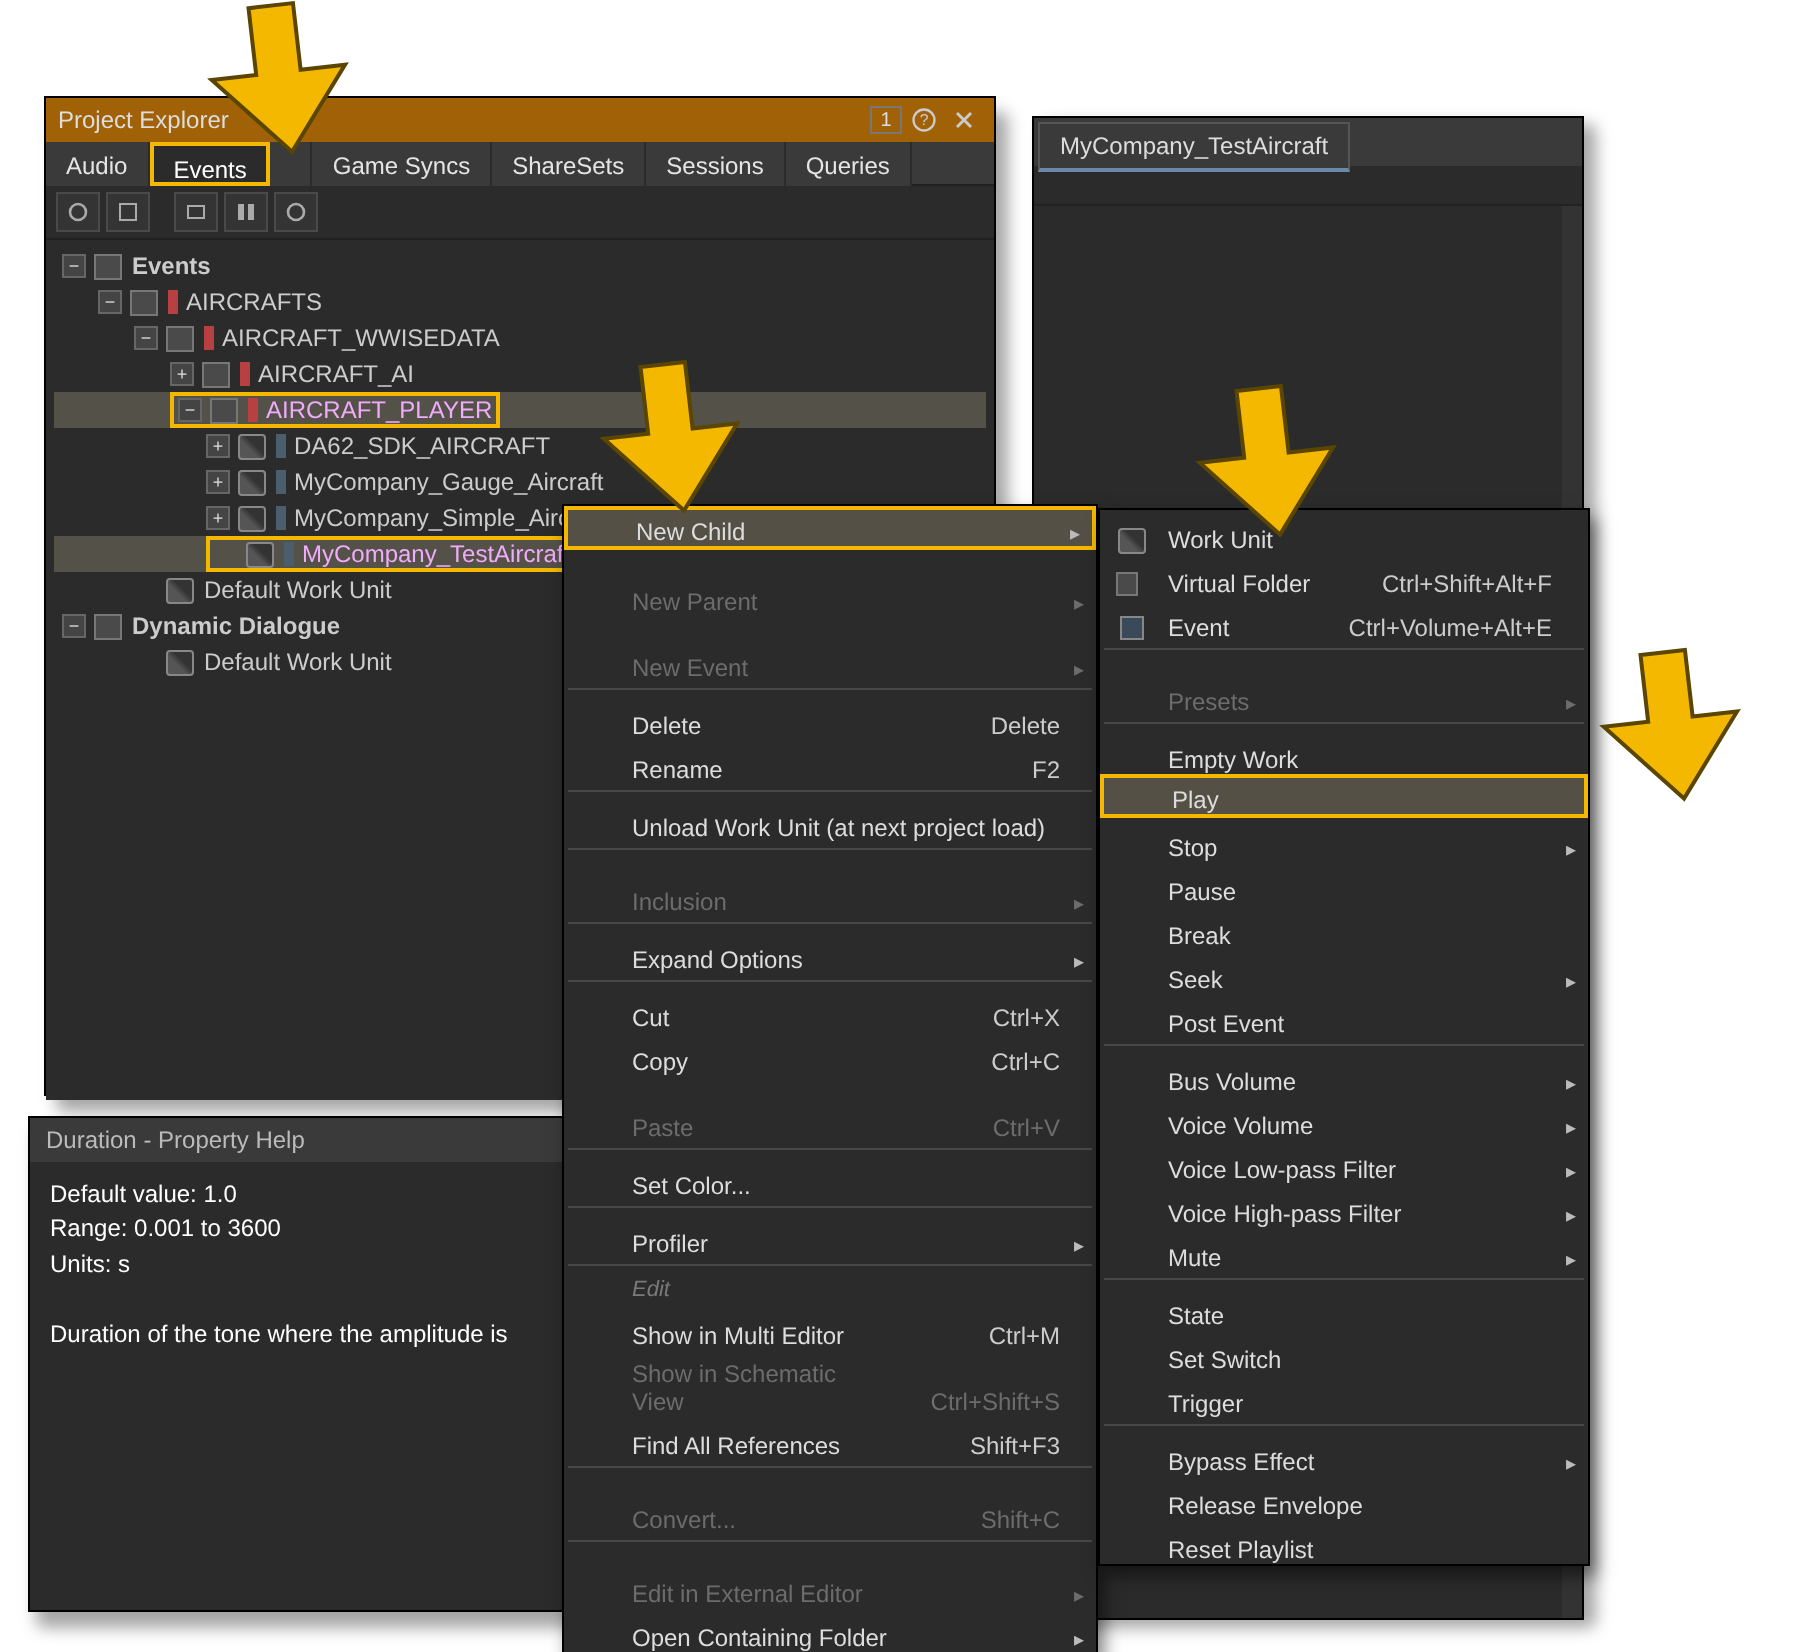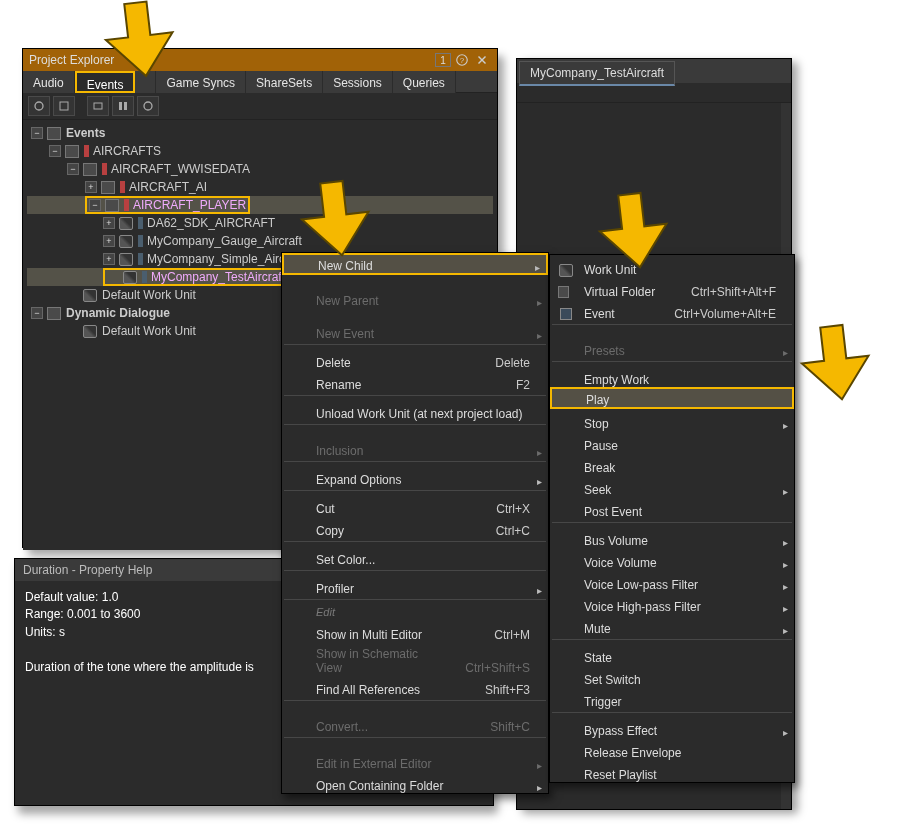--- a/index.html
+++ b/index.html
@@ -270,20 +270,24 @@
     </div>
   <div class="sep"></div>
   <div class="mi">
       <span>Cut</span>
       <span class="short">Ctrl+X</span>
     </div>
   <div class="mi">
       <span>Copy</span>
       <span class="short">Ctrl+C</span>
     </div>
+  <div class="mi disabled">
+      <span>Paste</span>
+      <span class="short">Ctrl+V</span>
+    </div>
   <div class="sep"></div>
   <div class="mi">
       <span>Set Color...</span>
     </div>
   <div class="sep"></div>
   <div class="mi sub">
       <span>Profiler</span>
     </div>
   <div class="sep"></div>
   <div class="grp">Edit</div>

